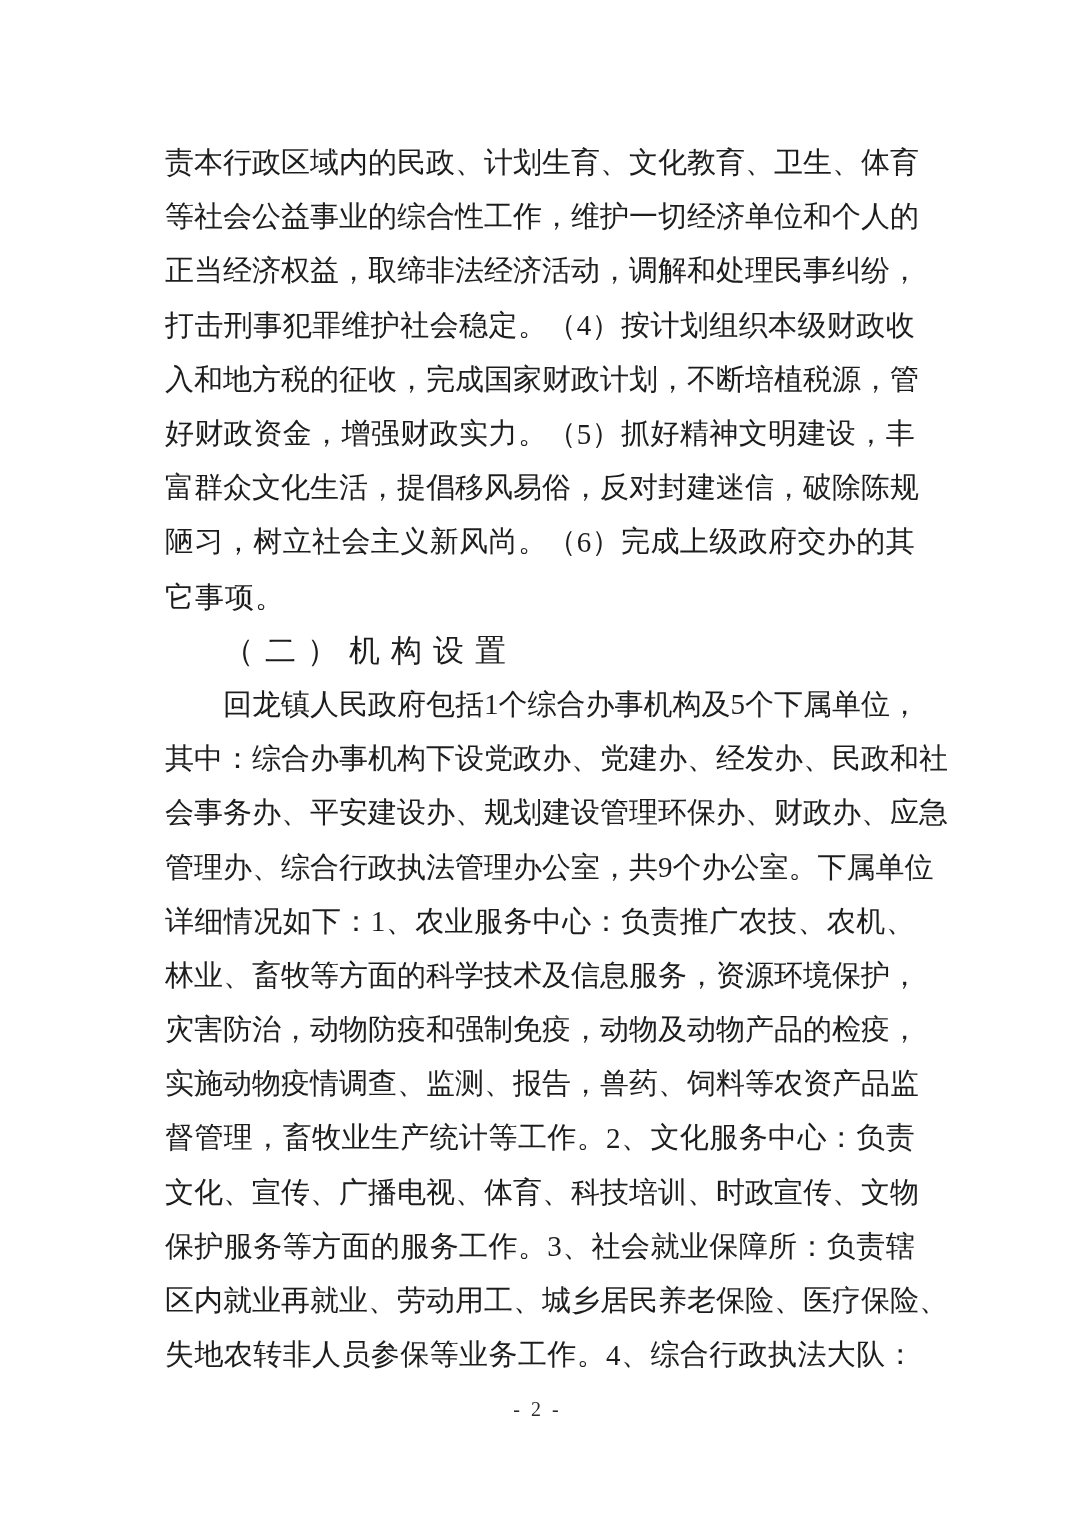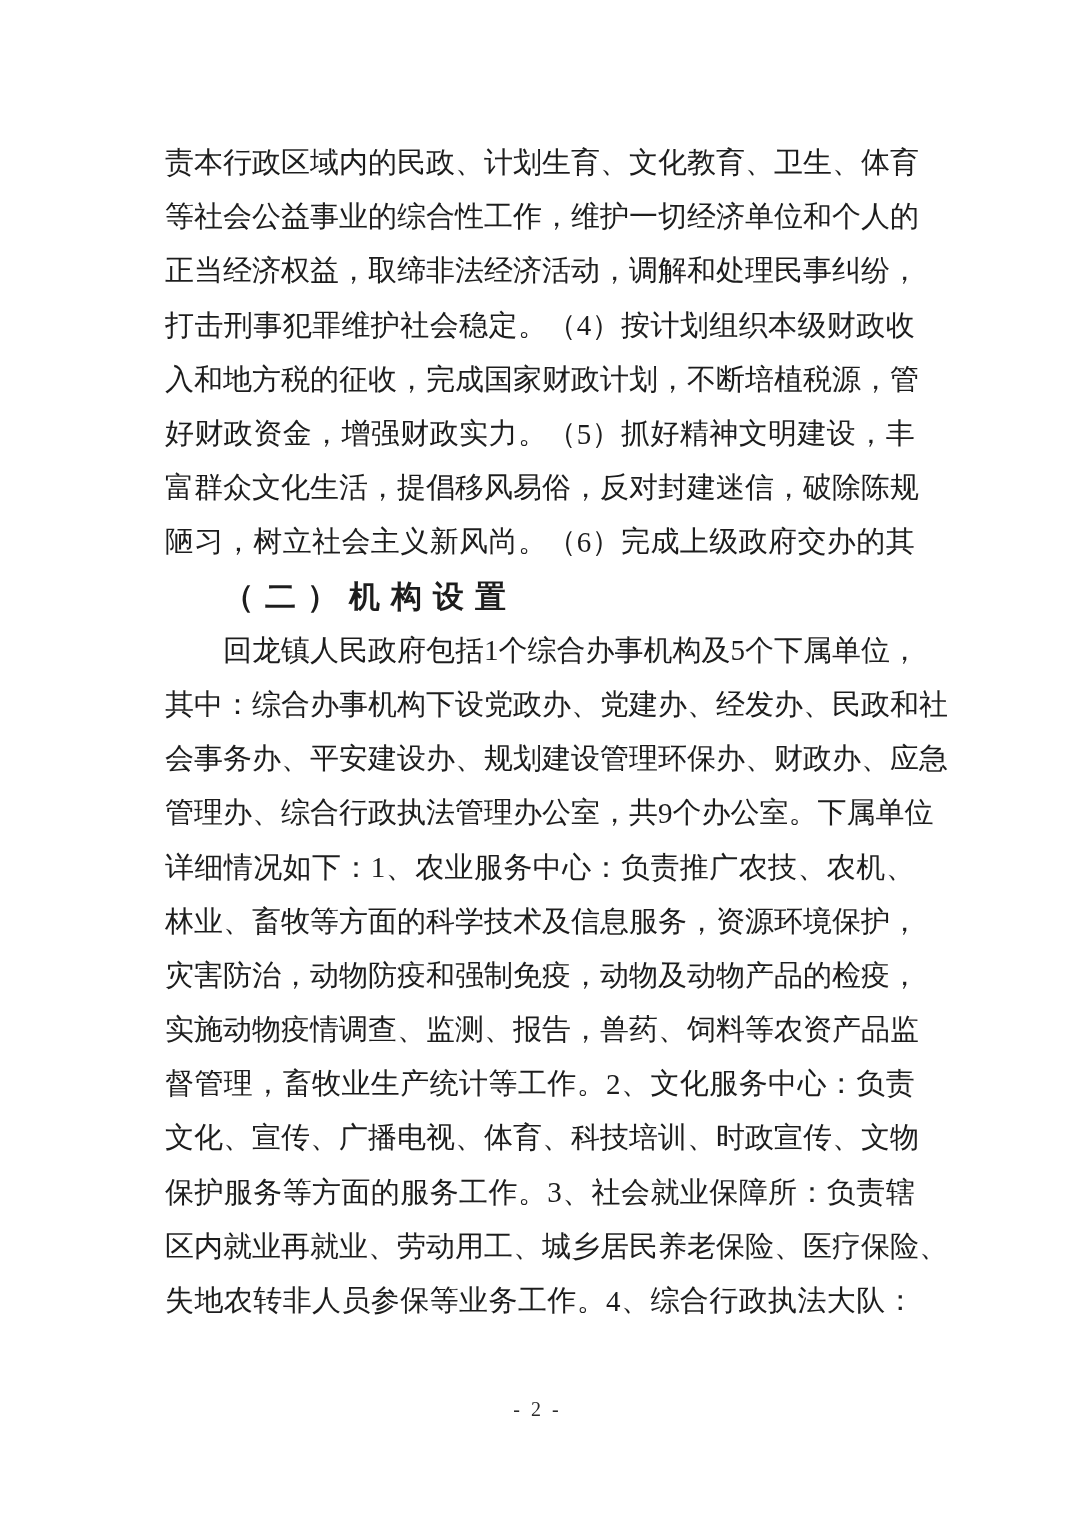--- a/index.html
+++ b/index.html
@@ -28,21 +28,21 @@
     justify-content: space-between;
     align-items: center;
   }
   .jline span { display: block; white-space: pre; }
   .plain {
     line-height: 54.2px;
     letter-spacing: 1px;
   }
   .indent { padding-left: 58px; }
   .heading {
-    font-weight: bold;
+    font-weight: normal;
     font-size: 31px;
     letter-spacing: 11px;
     padding-left: 58px;
     line-height: 54.2px;
   }
   .page-number {
     position: absolute;
     left: 0;
     right: 0;
     top: 1398px;
@@ -274,20 +274,21 @@
         <span>成</span>
         <span>上</span>
         <span>级</span>
         <span>政</span>
         <span>府</span>
         <span>交</span>
         <span>办</span>
         <span>的</span>
         <span>其</span>
       </div>
+    <div class="line plain">它事项。</div>
     <div class="line heading">（二）机构设置</div>
     <div class="line jline indent">
         <span>回</span>
         <span>龙</span>
         <span>镇</span>
         <span>人</span>
         <span>民</span>
         <span>政</span>
         <span>府</span>
         <span>包</span>

